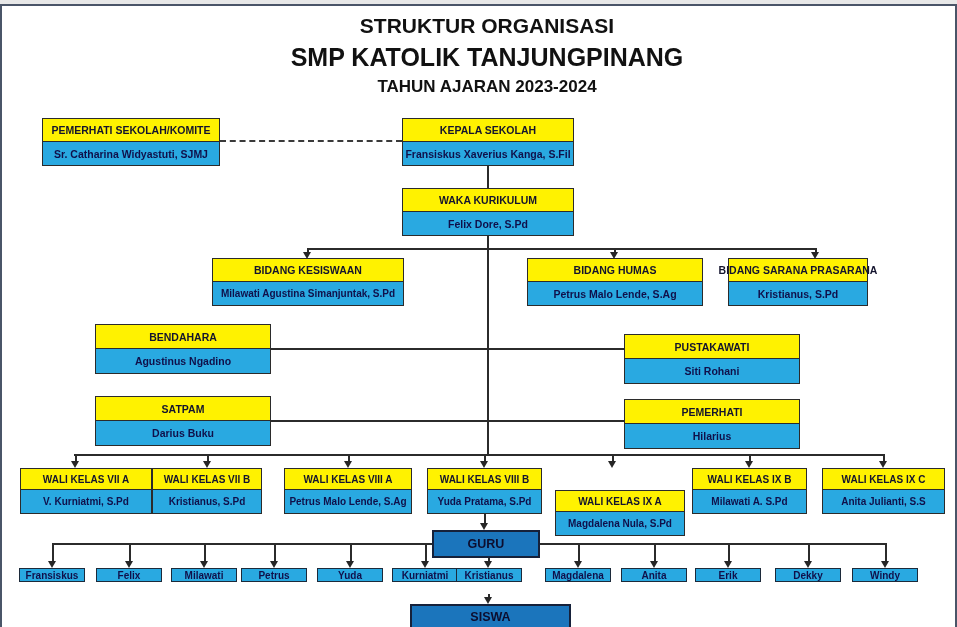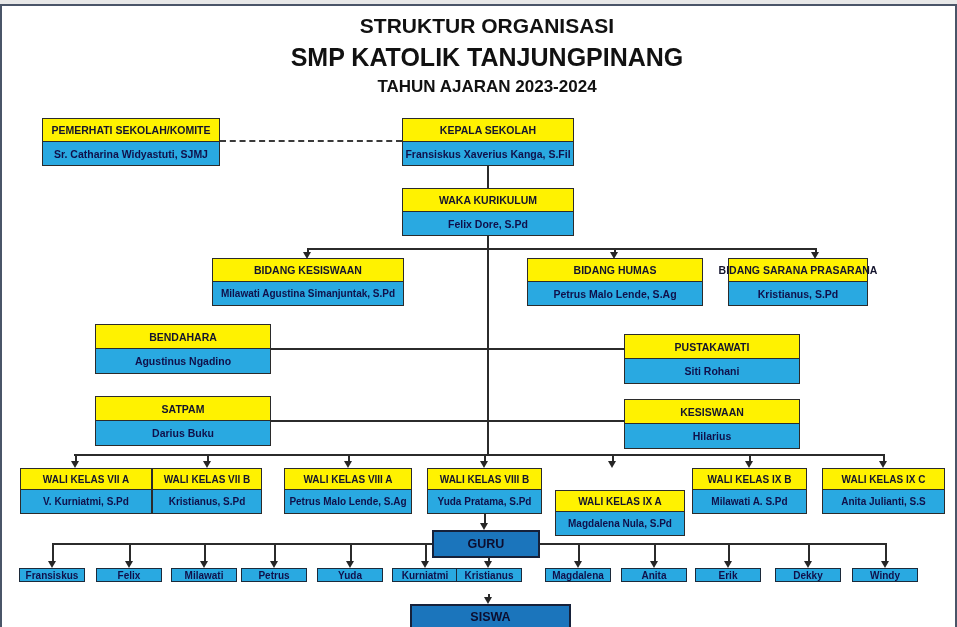--- a/index.html
+++ b/index.html
@@ -147,21 +147,21 @@
   </div>
   <div class="unit tall" style="left:622px;top:328px;width:176px">
     <div class="uh">PUSTAKAWATI</div>
     <div class="ub">Siti Rohani</div>
   </div>
   <div class="unit tall" style="left:93px;top:390px;width:176px">
     <div class="uh">SATPAM</div>
     <div class="ub">Darius Buku</div>
   </div>
   <div class="unit tall" style="left:622px;top:393px;width:176px">
-    <div class="uh">KESISWAAN</div>
+    <div class="uh">PEMERHATI</div>
     <div class="ub">Hilarius</div>
   </div>
 
   <div class="unit wali" style="left:18px;top:462px;width:132px">
     <div class="uh">WALI KELAS VII A</div>
     <div class="ub">V. Kurniatmi, S.Pd</div>
   </div>
   <div class="unit wali" style="left:150px;top:462px;width:110px">
     <div class="uh">WALI KELAS VII B</div>
     <div class="ub">Kristianus, S.Pd</div>

